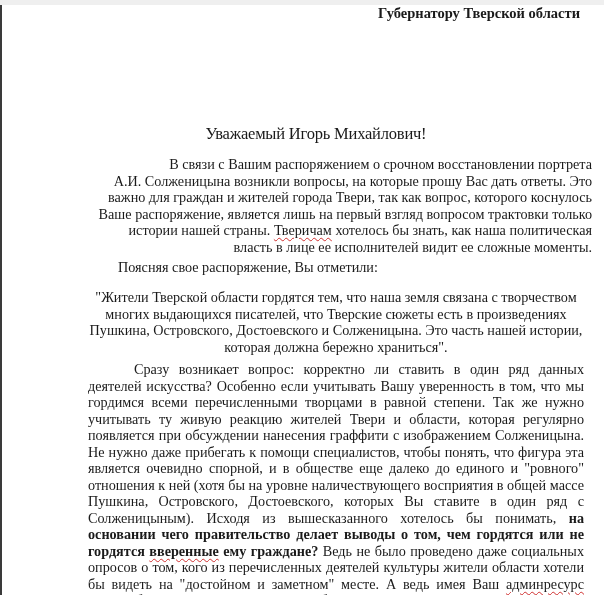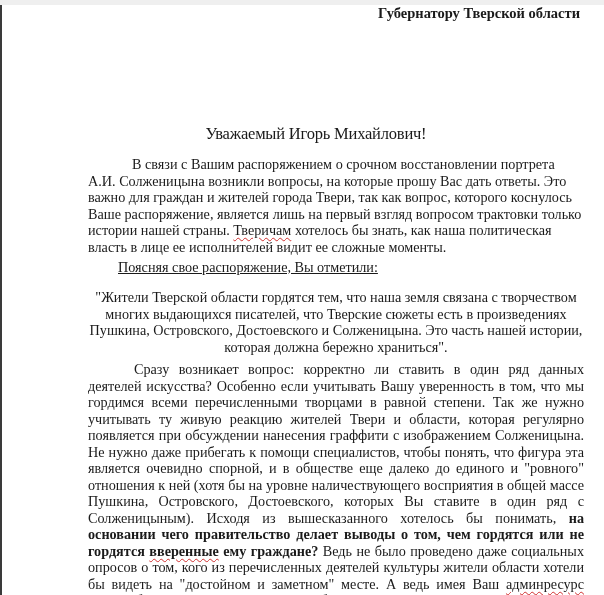--- a/index.html
+++ b/index.html
@@ -27,22 +27,22 @@
   .addressee .line { display: block; }
   .spell { text-decoration: underline wavy #d03030; text-decoration-thickness: 1px; text-underline-offset: 2px; }
   .salutation {
     position: absolute; left: 0; width: 604px; top: 124px; text-align: center;
     font-size: 16.5px; letter-spacing: -0.2px;
   }
   .para {
     position: absolute; left: 74px; width: 496px;
     font-size: 14.2px; line-height: 16.5px;
   }
-  .p1 { top: 156px; text-align: left; text-indent: 44px; }
-  .p2 { top: 259px; left: 104px; width: 460px; text-decoration: underline; }
+  .p1 { top: 156px; text-align: right; text-indent: 44px; margin-left: 8px; }
+  .p2 { top: 259px; left: 104px; width: 460px; }
   .quote { top: 289px; left: 74px; width: 496px; text-align: center; }
   .p3 { top: 361px; text-align: justify; text-indent: 46px; }
   b { font-weight: bold; }
 </style>
 </head>
 <body>
 
 <div class="topbar"></div>
 <div class="leftedge"></div>
 

